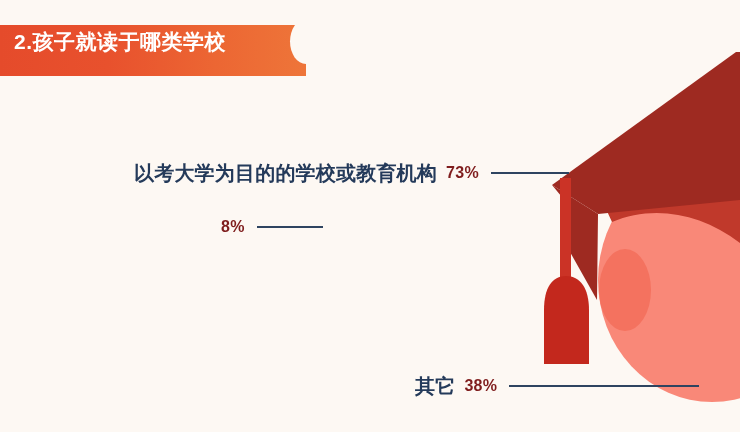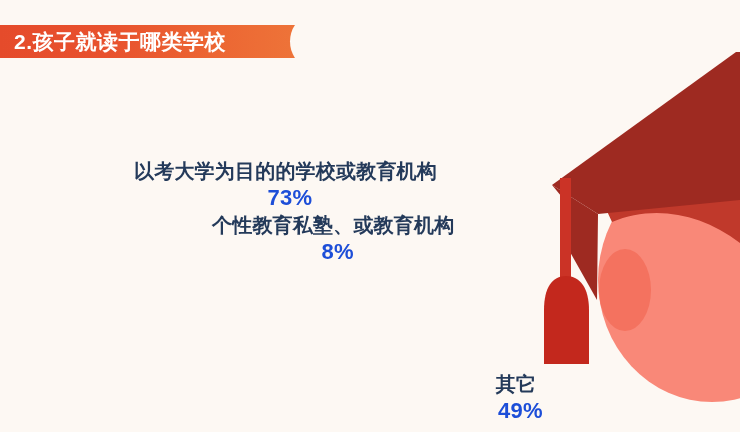--- a/index.html
+++ b/index.html
@@ -30,21 +30,21 @@
     z-index: 1;
     pointer-events: none;
   }
 
   
   #header-banner {
     position: absolute;
     left: 0;
     top: 25px;
     width: 306px;
-    height: 33px;
+    height: 51px;
     z-index: 5;
   }
   #header-banner .ribbon-bg {
     position: absolute;
     inset: 0;
     background: linear-gradient(90deg, #E54B2B 0%, #E8512D 35%, #EC6633 70%, #EE7539 100%);
   }
   
   #header-banner .ribbon-notch {
     position: absolute;
@@ -77,32 +77,31 @@
     z-index: 4;
     pointer-events: none;
   }
   .stat-row {
     position: absolute;
     height: 30px;
     display: flex;
     align-items: center;
     white-space: nowrap;
     pointer-events: auto;
-    flex-direction: column;
   }
   .stat-label {
     font-size: 20px;
     font-weight: bold;
     color: #243A5A;
     letter-spacing: 0.2px;
   }
   .stat-value {
-    font-size: 22px;
+    font-size: 16px;
     font-weight: bold;
-    color: #1d4ed8;
+    color: #7f1d1d;
     margin-left: 9px;
     letter-spacing: 0.3px;
   }
   .stat-leader {
     height: 2px;
     background: #2E4460;
     margin-left: 12px;
     align-self: center;
   }
 
@@ -149,28 +148,27 @@
 
   <div id="rows">
 
     <div class="stat-row" id="row-0">
       <span class="stat-label">以考大学为目的的学校或教育机构</span>
       <span class="stat-value">73%</span>
       <span class="stat-leader"></span>
     </div>
 
     <div class="stat-row" id="row-1">
-      <span class="stat-label">个性教育私塾、或教育机构</span>
       <span class="stat-value">8%</span>
       <span class="stat-leader"></span>
     </div>
 
 
 
     <div class="stat-row" id="row-4">
       <span class="stat-label">其它</span>
-      <span class="stat-value">49%</span>
+      <span class="stat-value">38%</span>
       <span class="stat-leader"></span>
     </div>
 
   </div>
 
 </div>
 
 </body></html>

